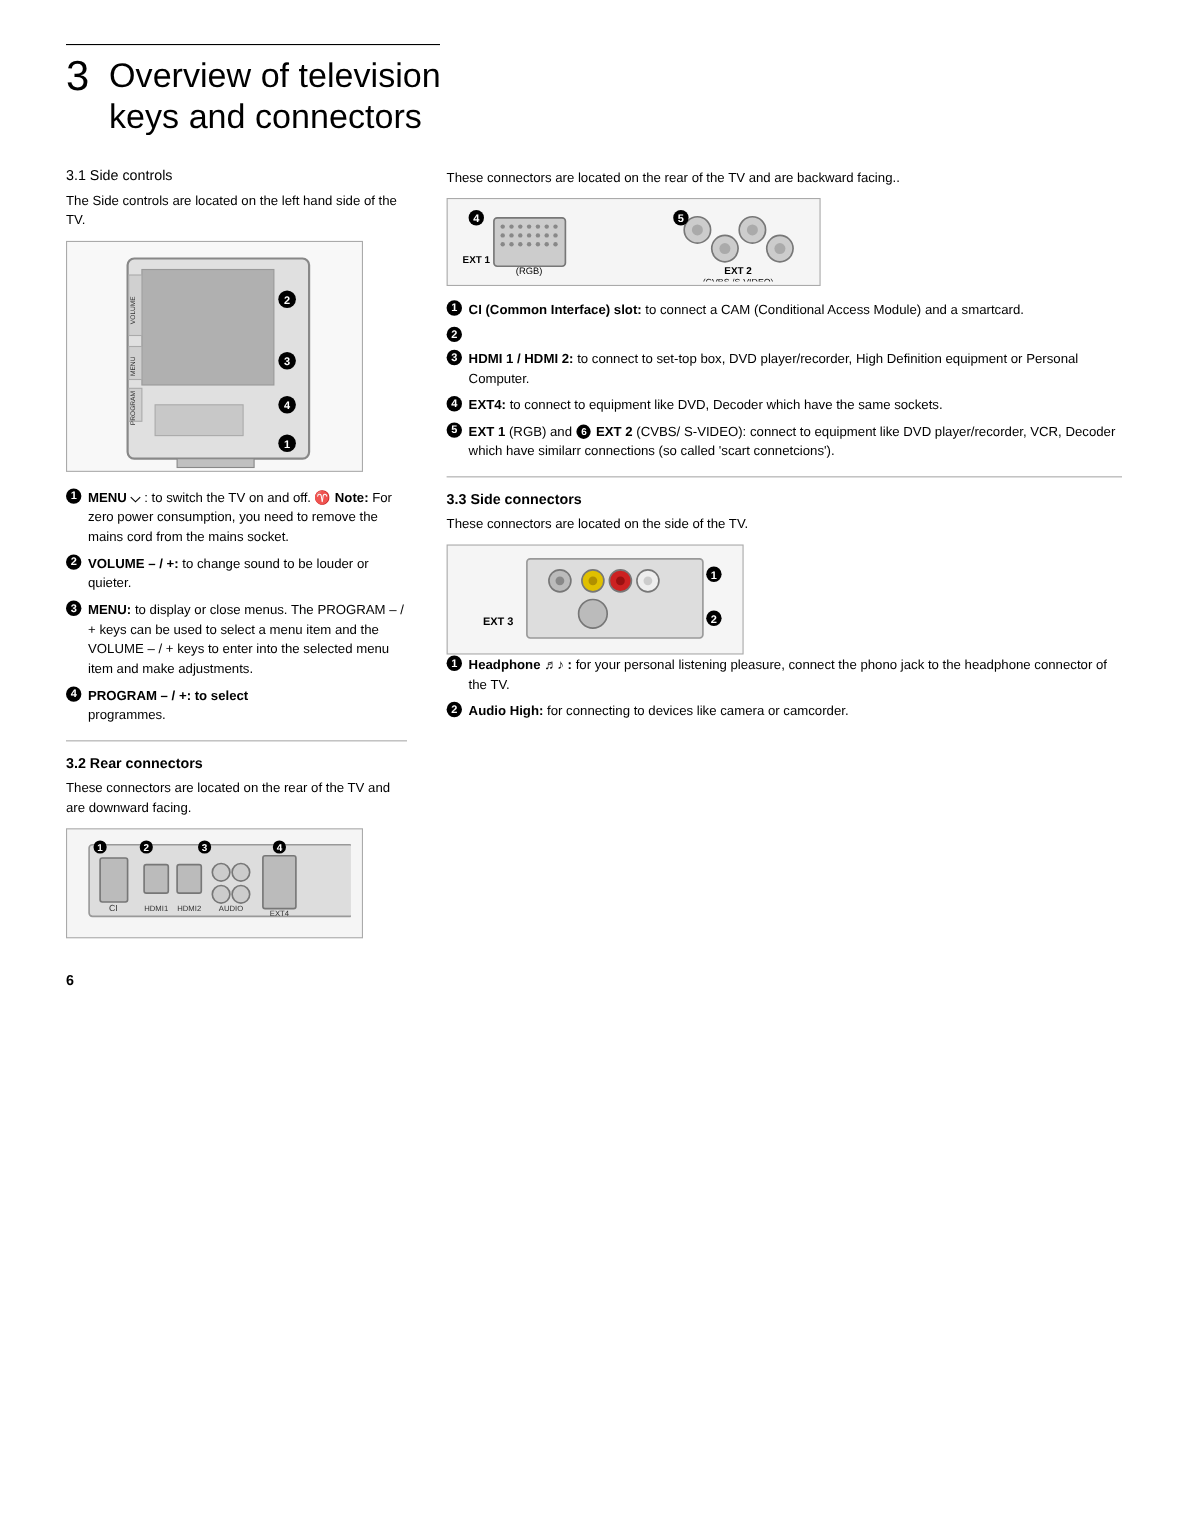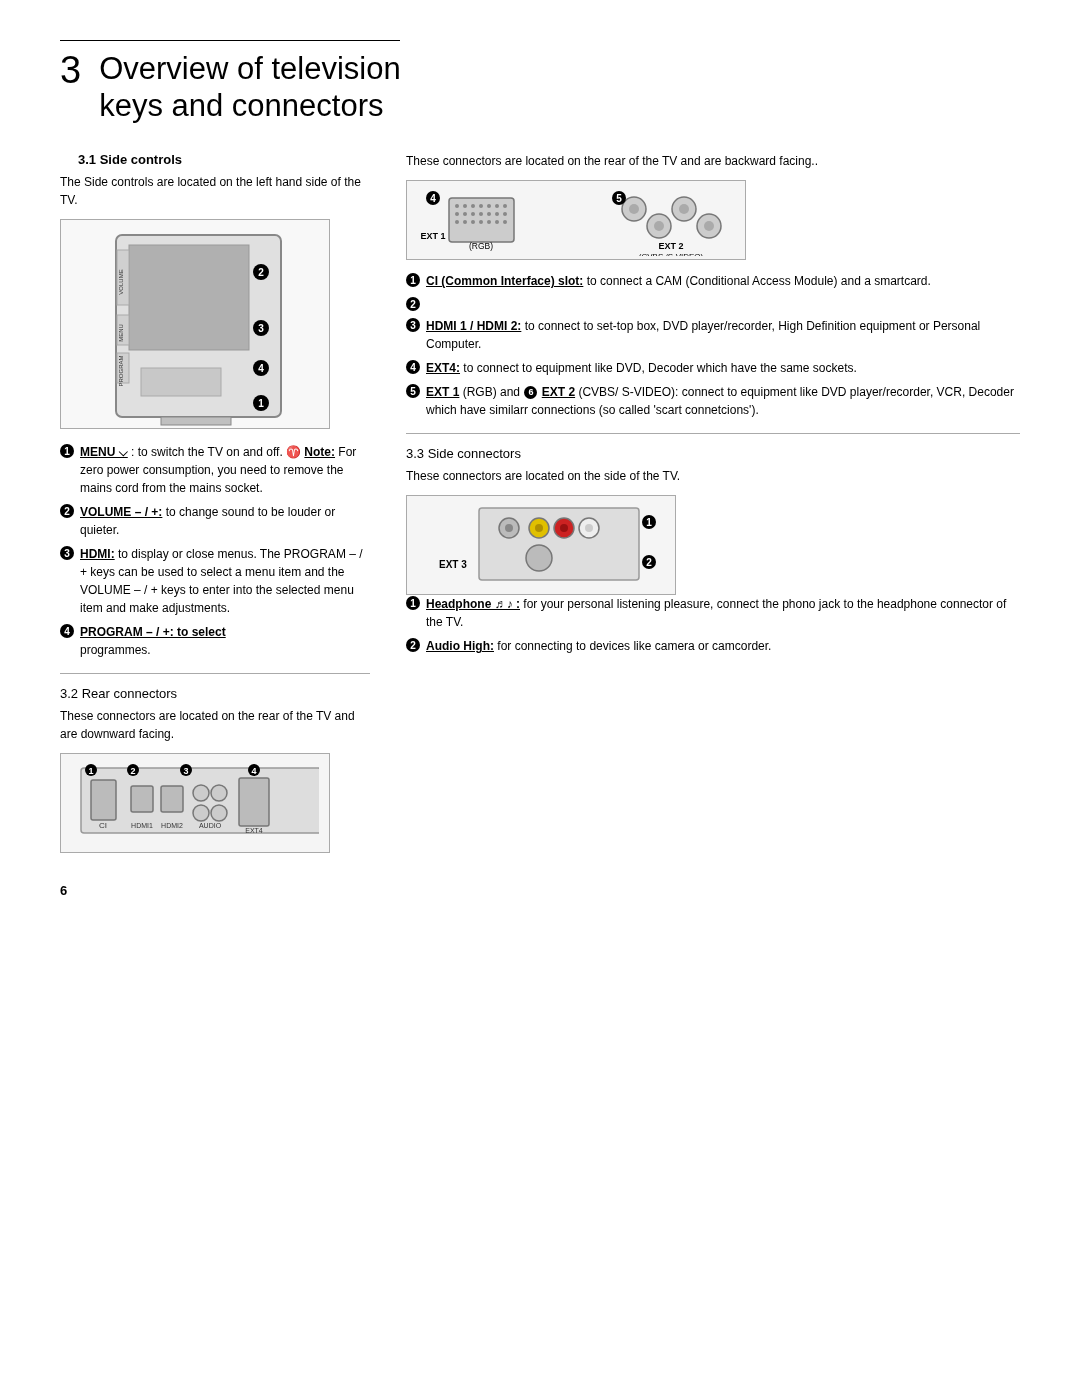--- a/index.html
+++ b/index.html
@@ -45,23 +45,22 @@
     }
     .col-left {
       width: 310px;
       flex-shrink: 0;
     }
     .col-right {
       flex: 1;
     }
     .section-title {
       font-size: 13px;
-      font-weight: bold;
+      font-weight: normal;
       margin-bottom: 6px;
-      margin-left: 18px;
     }
     .section-text {
       font-size: 12px;
       line-height: 1.5;
       margin-bottom: 10px;
     }
     .tv-image-box {
       border: 1.5px solid #aaa;
       width: 270px;
       height: 210px;
@@ -94,21 +93,21 @@
       display: inline-flex; align-items: center; justify-content: center;
       margin-top: 1px;
       flex-shrink: 0;
     }
     .divider-line {
       border-top: 1px solid #aaa;
       margin: 12px 0;
     }
     .subsection-title {
       font-size: 13px;
-      font-weight: normal;
+      font-weight: bold;
       margin-bottom: 6px;
     }
 
     
     .ext-box {
       border: 1.5px solid #aaa;
       width: 340px;
       height: 80px;
       margin-bottom: 12px;
       background: #f5f5f5;
@@ -142,21 +141,21 @@
       margin-bottom: 10px;
       position: relative;
     }
 
     .page-num {
       font-size: 13px;
       font-weight: bold;
       margin-top: 20px;
     }
 
-    .bold { font-weight: bold; text-decoration: underline; }
+    .bold { font-weight: bold; }
 
     
     .inline-badge {
       display: inline-flex;
       background: #000;
       color: #fff;
       font-size: 9px;
       font-weight: bold;
       width: 13px; height: 13px;
       border-radius: 50%;
@@ -223,21 +222,21 @@
           <li>
             <span class="num-badge">1</span>
             <span><span class="bold">MENU ⌵</span> : to switch the TV on and off. ♈ <span class="bold">Note:</span> For zero power consumption, you need to remove the mains cord from the mains socket.</span>
           </li>
           <li>
             <span class="num-badge">2</span>
             <span><span class="bold">VOLUME – / +:</span> to change sound to be  louder or quieter.</span>
           </li>
           <li>
             <span class="num-badge">3</span>
-            <span><span class="bold">HDMI:</span> to display or close menus. The PROGRAM – / + keys can be used to select a menu item and the VOLUME – / + keys to enter into the selected menu item and make adjustments.</span>
+            <span><span class="bold">MENU:</span> to display or close menus. The PROGRAM – / + keys can be used to select a menu item and the VOLUME – / + keys to enter into the selected menu item and make adjustments.</span>
           </li>
           <li>
             <span class="num-badge">4</span>
             <span><span class="bold">PROGRAM – / +: to select</span><br>programmes.</span>
           </li>
         </ul>
 
         <div class="divider-line"></div>
 
         <div>

